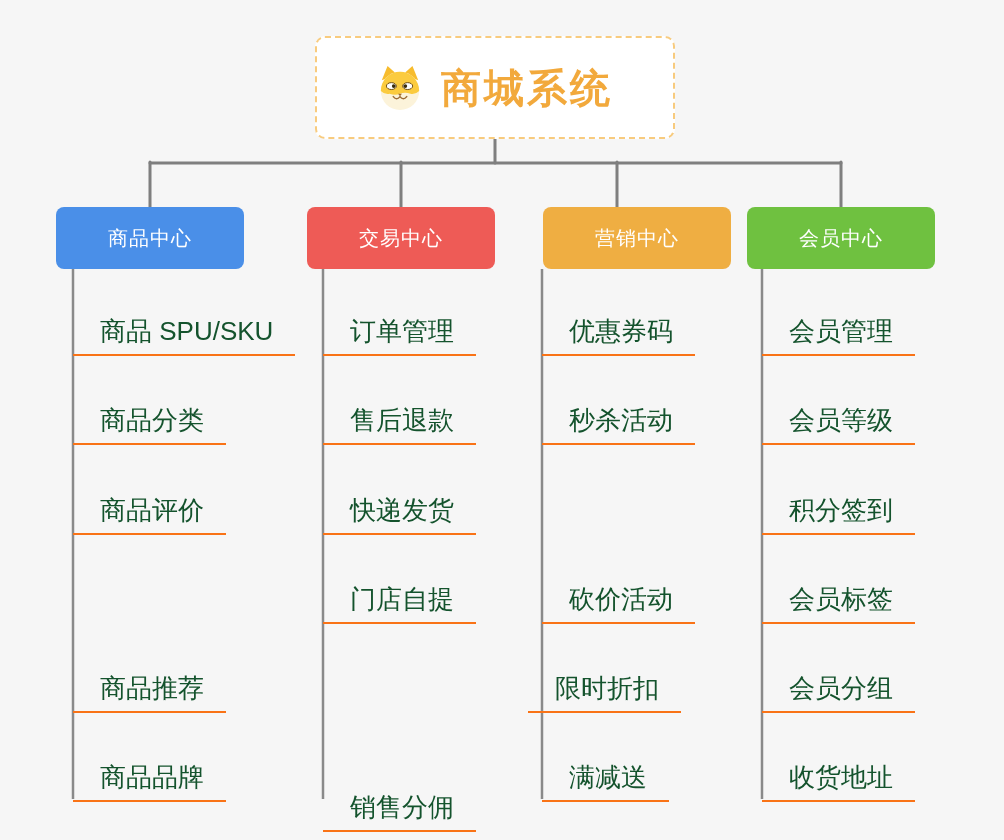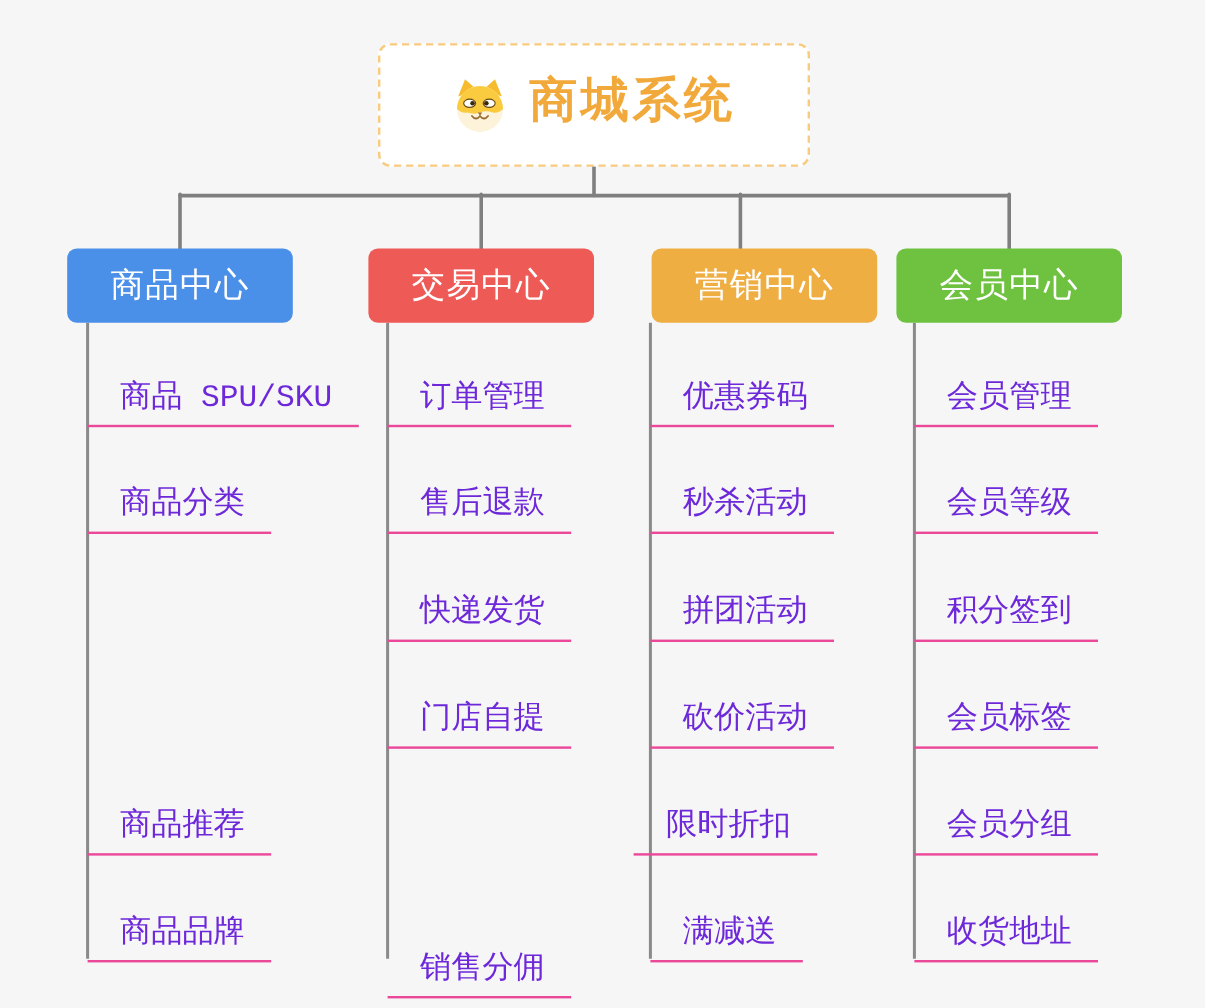--- a/index.html
+++ b/index.html
@@ -2,49 +2,49 @@
 <html><head>
 <meta charset="utf-8">
 <style>
   html,body{margin:0;padding:0;}
   body{
     width:1004px;height:840px;
     background:#F6F6F6;
     font-family:"Liberation Sans","DejaVu Sans",sans-serif;
     overflow:hidden;
   }
-  .canvas{position:relative;width:980px;height:840px;font-family:Liberation Mono, monospace;}
+  .canvas{position:relative;width:980px;height:840px;}
   svg.connectors{position:absolute;left:0;top:0;z-index:0;}
 
   .root-node{
     position:absolute;left:315px;top:36px;width:360px;height:103px;
     background:#FFFFFF;border:2px dashed #F8CB7E;border-radius:10px;
     box-sizing:border-box;
     display:flex;align-items:center;justify-content:center;gap:18px;
     z-index:2;cursor:pointer;
   }
   .root-title{
     font-size:40px;font-weight:bold;color:#F2A93C;letter-spacing:3px;
     line-height:1;white-space:nowrap;
   }
   .doge{width:46px;height:46px;display:inline-block;}
 
   .branch-node{
     position:absolute;top:207px;width:188px;height:62px;
-    border-radius:8px;color:#FFFFFF;font-size:28px;
+    border-radius:8px;color:#FFFFFF;font-size:20px;
     display:flex;align-items:center;justify-content:center;
     letter-spacing:1px;white-space:nowrap;z-index:2;cursor:pointer;
   }
   .b0{left:56px;}  .b1{left:307px;}  .b2{left:523px;}  .b3{left:747px;}
 
   .leaf{
     position:absolute;
     padding:0 22px 8px 27px;
-    font-size:26px;line-height:30px;color:#6d28d9;
-    border-bottom:2px solid #ec4899;
+    font-size:26px;line-height:30px;color:#14532d;
+    border-bottom:2px solid #f97316;
     white-space:nowrap;z-index:2;cursor:pointer;
     background:transparent;
   }
 </style>
 </head>
 <body>
 
 <div class="canvas">
 
   <svg class="connectors" width="1004" height="840">
@@ -82,32 +82,32 @@
     <span class="root-title">商城系统</span>
   </div>
 
   <div class="branch-node b0" style="background-color: rgb(74, 143, 232);">商品中心</div>
   <div class="branch-node b1" style="background-color: rgb(238, 91, 86);">交易中心</div>
   <div class="branch-node b2" style="background-color: rgb(239, 174, 66); margin-left: 20px;">营销中心</div>
   <div class="branch-node b3" style="background-color: rgb(111, 193, 64);">会员中心</div>
 
   <div class="leaf" style="left:73px;top:316px">商品 SPU/SKU</div>
   <div class="leaf" style="left:73px;top:405px">商品分类</div>
+  <div class="leaf" style="left:73px;top:495px">商品评价</div>
   <div class="leaf" style="left:73px;top:673px">商品推荐</div>
   <div class="leaf" style="left:73px;top:762px">商品品牌</div>
 
   <div class="leaf" style="left:323px;top:316px">订单管理</div>
   <div class="leaf" style="left:323px;top:405px">售后退款</div>
   <div class="leaf" style="left:323px;top:495px">快递发货</div>
   <div class="leaf" style="left:323px;top:584px">门店自提</div>
   <div class="leaf" style="left:323px;top:792px">销售分佣</div>
 
   <div class="leaf" style="left:542px;top:316px">优惠券码</div>
   <div class="leaf" style="left:542px;top:405px">秒杀活动</div>
-  <div class="leaf" style="left:542px;top:495px">拼团活动</div>
   <div class="leaf" style="left:542px;top:584px">砍价活动</div>
   <div class="leaf" style="left:528px;top:673px">限时折扣</div>
   <div class="leaf" style="left:542px;top:762px">满减送</div>
 
   <div class="leaf" style="left:762px;top:316px">会员管理</div>
   <div class="leaf" style="left:762px;top:405px">会员等级</div>
   <div class="leaf" style="left:762px;top:495px">积分签到</div>
   <div class="leaf" style="left:762px;top:584px">会员标签</div>
   <div class="leaf" style="left:762px;top:673px">会员分组</div>
   <div class="leaf" style="left:762px;top:762px">收货地址</div>

